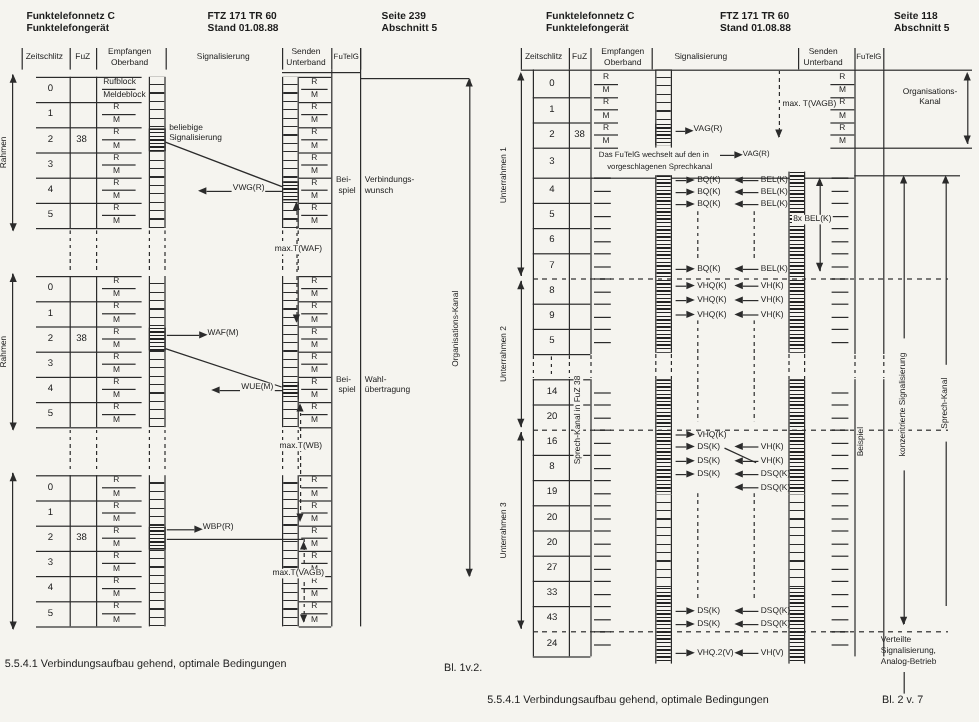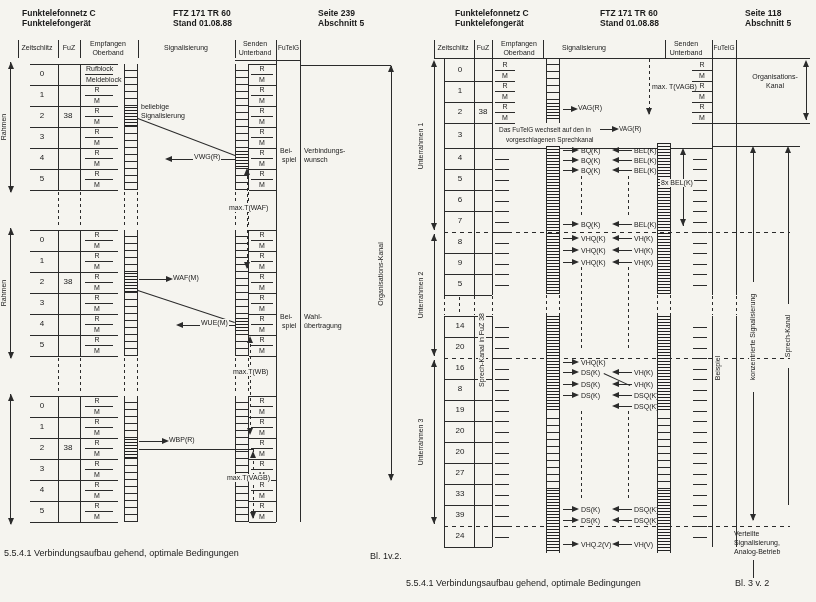--- a/index.html
+++ b/index.html
@@ -109,21 +109,21 @@
 
   <span class="rot" style="left:718px;top:368px">Beispiel</span>
   <span class="rot" style="left:753px;top:337px">konzentrierte Signalisierung</span>
   <span class="rot" style="left:788px;top:336px">Sprech-Kanal</span>
 
   <div class="t" style="left:734px;top:530px">Verteilte</div>
   <div class="t" style="left:734px;top:539px">Signalisierung,</div>
   <div class="t" style="left:734px;top:548px">Analog-Betrieb</div>
 
   <div class="t cap" style="left:406px;top:578px">5.5.4.1 Verbindungsaufbau gehend, optimale Bedingungen</div>
-  <div class="t cap" style="left:735px;top:578px" able="false">Bl. 3 v. 2</div>
+  <div class="t cap" style="left:735px;top:578px" able="false">Bl. 2 v. 7</div>
 <div class="vl" style="left: 18px; top: 40px; height: 18px;"></div>
     <div class="vl" style="left: 58px; top: 40px; height: 18px;"></div>
     <div class="vl" style="left: 80px; top: 40px; height: 18px;"></div>
     <div class="vl" style="left: 138px; top: 40px; height: 18px;"></div>
     <div class="vl" style="left: 235px; top: 40px; height: 18px;"></div>
     <div class="vl" style="left: 276px; top: 40px; height: 18px;"></div>
     <div class="vl" style="left: 300px; top: 40px; height: 18px;"></div>
     <div class="hl" style="left: 235px; top: 60px; width: 65px;"></div>
     <div class="vl" style="left: 276px; top: 58px; height: 464px;"></div>
     <div class="vl" style="left: 300px; top: 40px; height: 482px;"></div>
@@ -405,21 +405,21 @@
     <div class="t n" style="left: 446px; top: 280px; width: 28px; text-align: center;">5</div>
     <div class="t n" style="left: 446px; top: 322px; width: 28px; text-align: center;">14</div>
     <div class="t n" style="left: 446px; top: 343px; width: 28px; text-align: center;">20</div>
     <div class="t n" style="left: 446px; top: 364px; width: 28px; text-align: center;">16</div>
     <div class="t n" style="left: 446px; top: 385px; width: 28px; text-align: center;">8</div>
     <div class="t n" style="left: 446px; top: 406px; width: 28px; text-align: center;">19</div>
     <div class="t n" style="left: 446px; top: 427px; width: 28px; text-align: center;">20</div>
     <div class="t n" style="left: 446px; top: 448px; width: 28px; text-align: center;">20</div>
     <div class="t n" style="left: 446px; top: 469px; width: 28px; text-align: center;">27</div>
     <div class="t n" style="left: 446px; top: 490px; width: 28px; text-align: center;">33</div>
-    <div class="t n" style="left: 446px; top: 511px; width: 28px; text-align: center;">39</div>
+    <div class="t n" style="left: 446px; top: 511px; width: 28px; text-align: center;">43</div>
     <div class="t n" style="left: 446px; top: 532px; width: 28px; text-align: center;">24</div>
     <div class="t n" style="left: 475px; top: 108px; width: 16px; text-align: center;">38</div>
     <div class="hl" style="left: 495px; top: 70px; width: 20px;"></div>
     <div class="hl" style="left: 495px; top: 81px; width: 20px;"></div>
     <div class="t" style="left: 497px; top: 61px; width: 16px; text-align: center;">R</div>
     <div class="t" style="left: 497px; top: 72px; width: 16px; text-align: center;">M</div>
     <div class="hl" style="left: 692px; top: 70px; width: 20px;"></div>
     <div class="hl" style="left: 692px; top: 81px; width: 20px;"></div>
     <div class="t" style="left: 694px; top: 61px; width: 16px; text-align: center;">R</div>
     <div class="t" style="left: 694px; top: 72px; width: 16px; text-align: center;">M</div>

